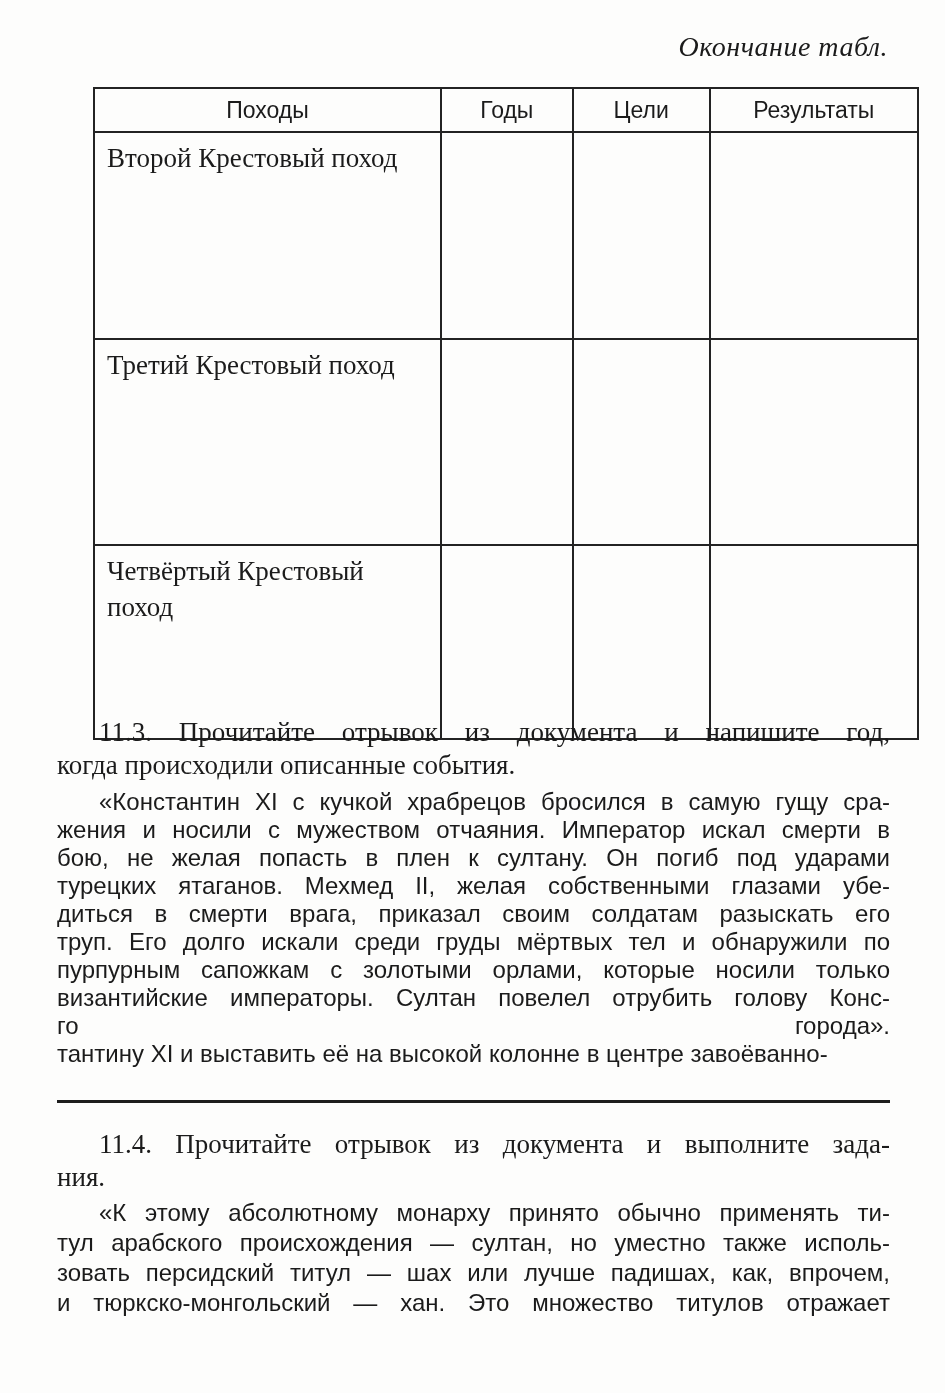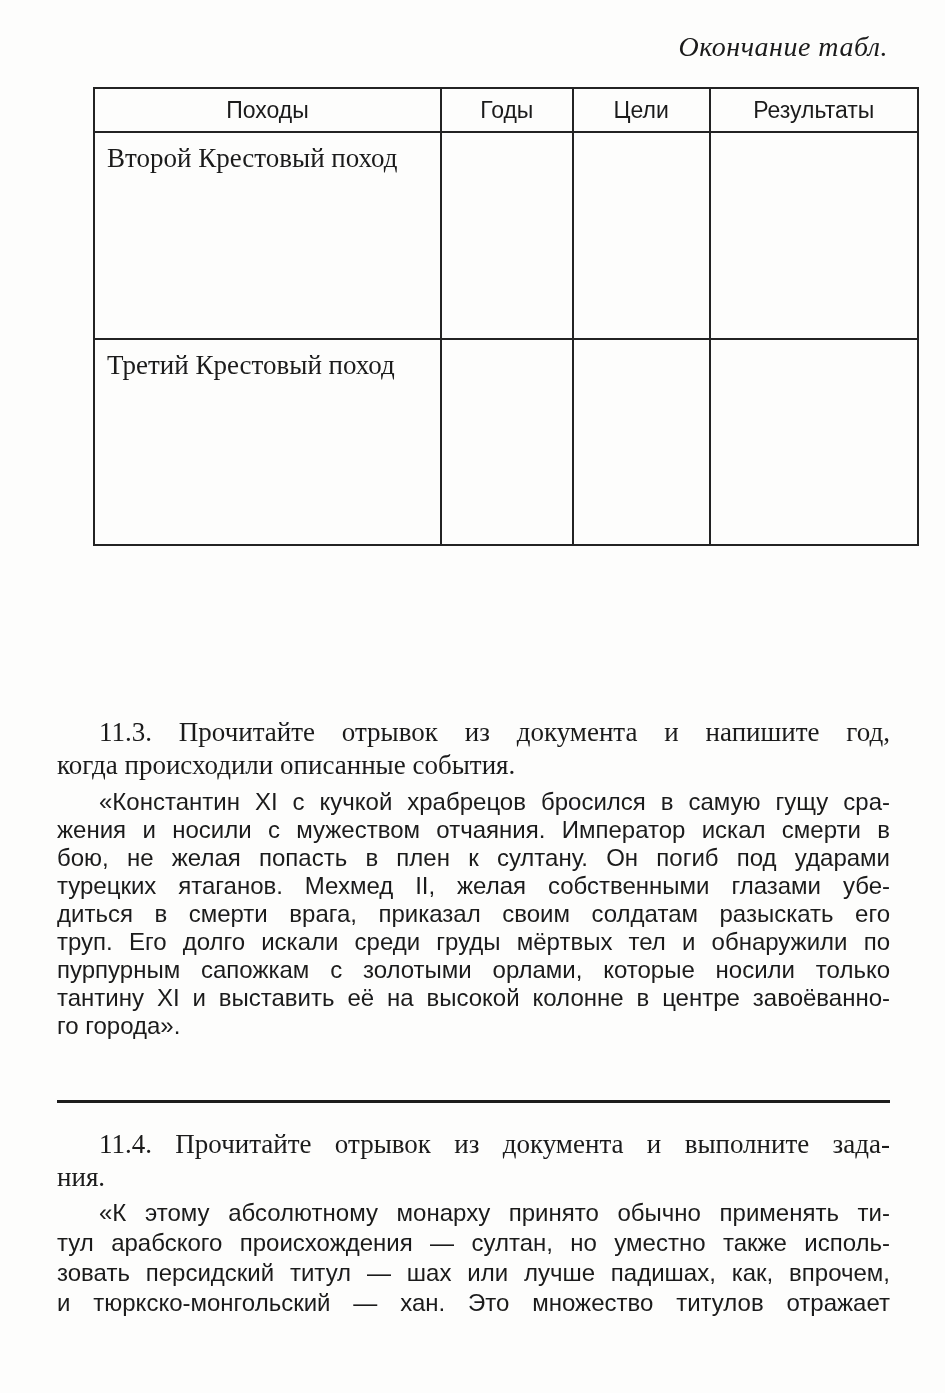--- a/index.html
+++ b/index.html
@@ -141,38 +141,46 @@
         <td class="blank"></td>
         <td class="blank"></td>
         <td class="blank"></td>
       </tr>
       <tr class="row-2">
         <td class="campaign">Третий Крестовый поход</td>
         <td class="blank"></td>
         <td class="blank"></td>
         <td class="blank"></td>
       </tr>
+      <tr class="row-3">
+        <td class="campaign">Четвёртый Крестовый
+поход</td>
+        <td class="blank"></td>
+        <td class="blank"></td>
+        <td class="blank"></td>
+      </tr>
     </tbody>
   </table>
 
   <div id="heading-11-3" class="heading lines indent-first">
       <div class="tline">11.3. Прочитайте отрывок из документа и напишите год,</div>
       <div class="tline">когда происходили описанные события.</div>
     </div>
 
   <div id="passage-11-3" class="passage lines indent-first">
       <div class="tline">«Константин XI с кучкой храбрецов бросился в самую гущу сра-</div>
       <div class="tline">жения и носили с мужеством отчаяния. Император искал смерти в</div>
       <div class="tline">бою, не желая попасть в плен к султану. Он погиб под ударами</div>
       <div class="tline">турецких ятаганов. Мехмед II, желая собственными глазами убе-</div>
       <div class="tline">диться в смерти врага, приказал своим солдатам разыскать его</div>
       <div class="tline">труп. Его долго искали среди груды мёртвых тел и обнаружили по</div>
       <div class="tline">пурпурным сапожкам с золотыми орлами, которые носили только</div>
+      <div class="tline">византийские императоры. Султан повелел отрубить голову Конс-</div>
+      <div class="tline">го города».</div>
       <div class="tline">тантину XI и выставить её на высокой колонне в центре завоёванно-</div>
-      <div class="tline">го города».</div>
     </div>
 
   <div id="section-divider"></div>
 
   <div id="heading-11-4" class="heading lines indent-first">
       <div class="tline">11.4. Прочитайте отрывок из документа и выполните зада-</div>
       <div class="tline">ния.</div>
     </div>
 
   <div id="passage-11-4" class="passage lines indent-first justify-all">

